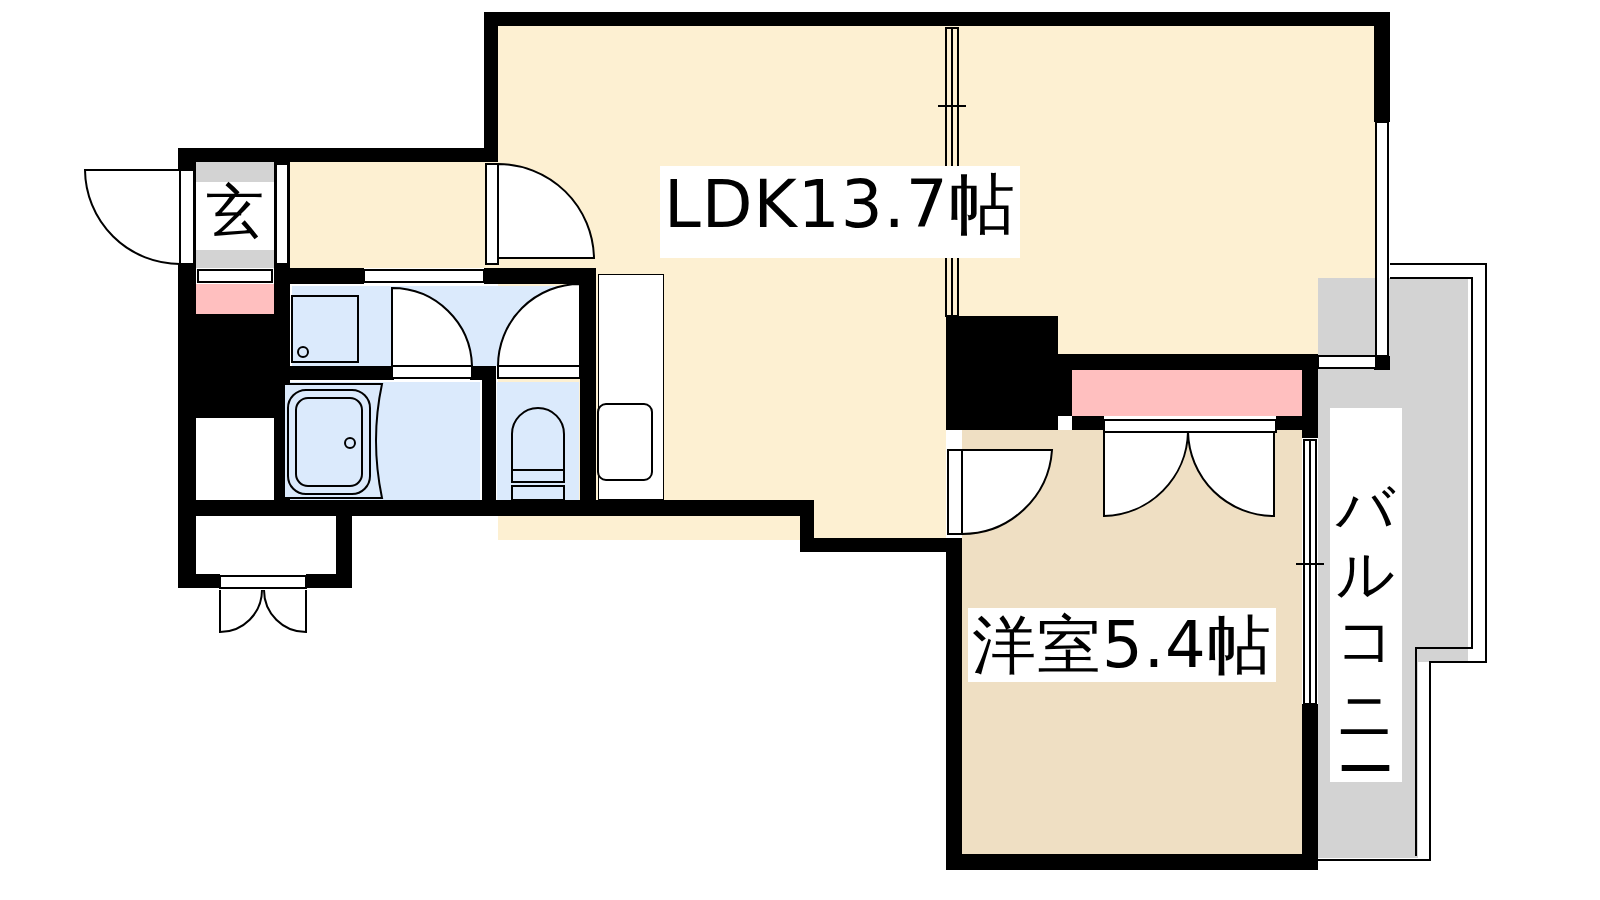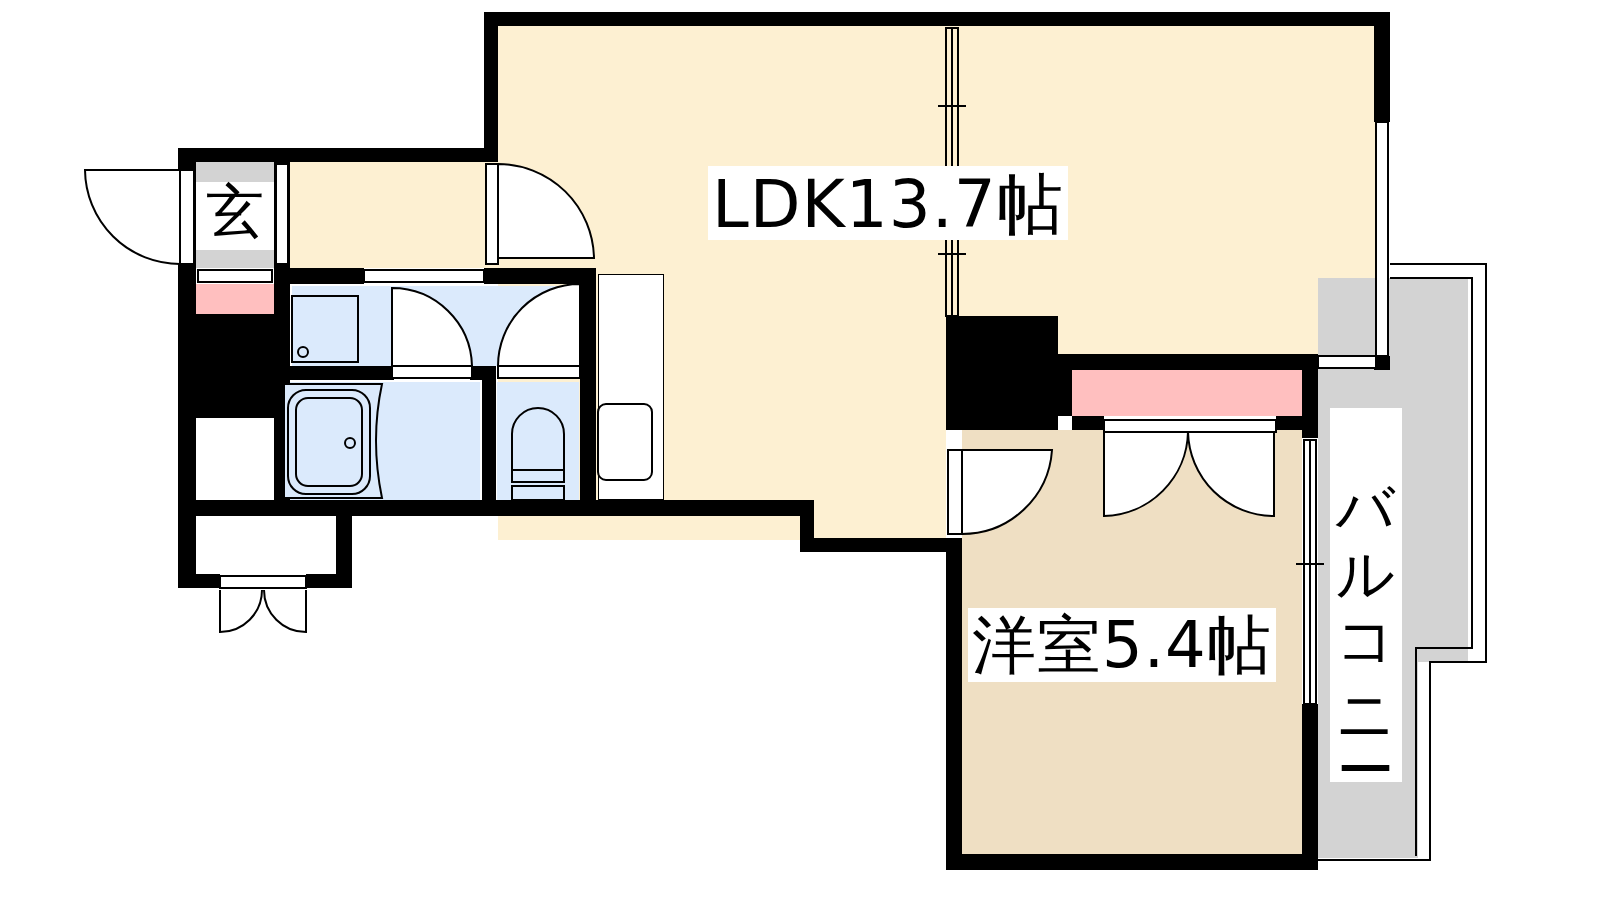--- a/index.html
+++ b/index.html
@@ -140,17 +140,17 @@
     <path d="M1274,432 L1274,516 A86,86 0 0 1 1188,432 Z"></path>
 
     <rect x="1304" y="440" width="12" height="264"></rect>
     <line x1="1310" y1="440" x2="1310" y2="704"></line>
     <line x1="1296" y1="564" x2="1324" y2="564"></line>
   </g>
 </svg>
 
 <div class="label" style="left:196px;top:182px;font-size:58px;width:78px;height:68px;text-align:center;">玄</div>
 
-<div class="label" style="left:708px;top:166px;font-size:66px;height:74px;padding:0 4px;line-height:78px;letter-spacing:1px;">LDK13.7帖</div>
+<div class="label" style="left:660px;top:166px;font-size:66px;height:92px;padding:0 4px;line-height:78px;letter-spacing:1px;">LDK13.7帖</div>
 
 <div class="label" style="left:968px;top:608px;font-size:64px;height:74px;padding:0 4px;line-height:74px;letter-spacing:1px;">洋室5.4帖</div>
 
 <div class="label vtext" style="left:1330px;top:408px;width:72px;height:374px;font-size:58px;text-align:center;line-height:72px;">バルコニー</div>
 
 </body></html>

